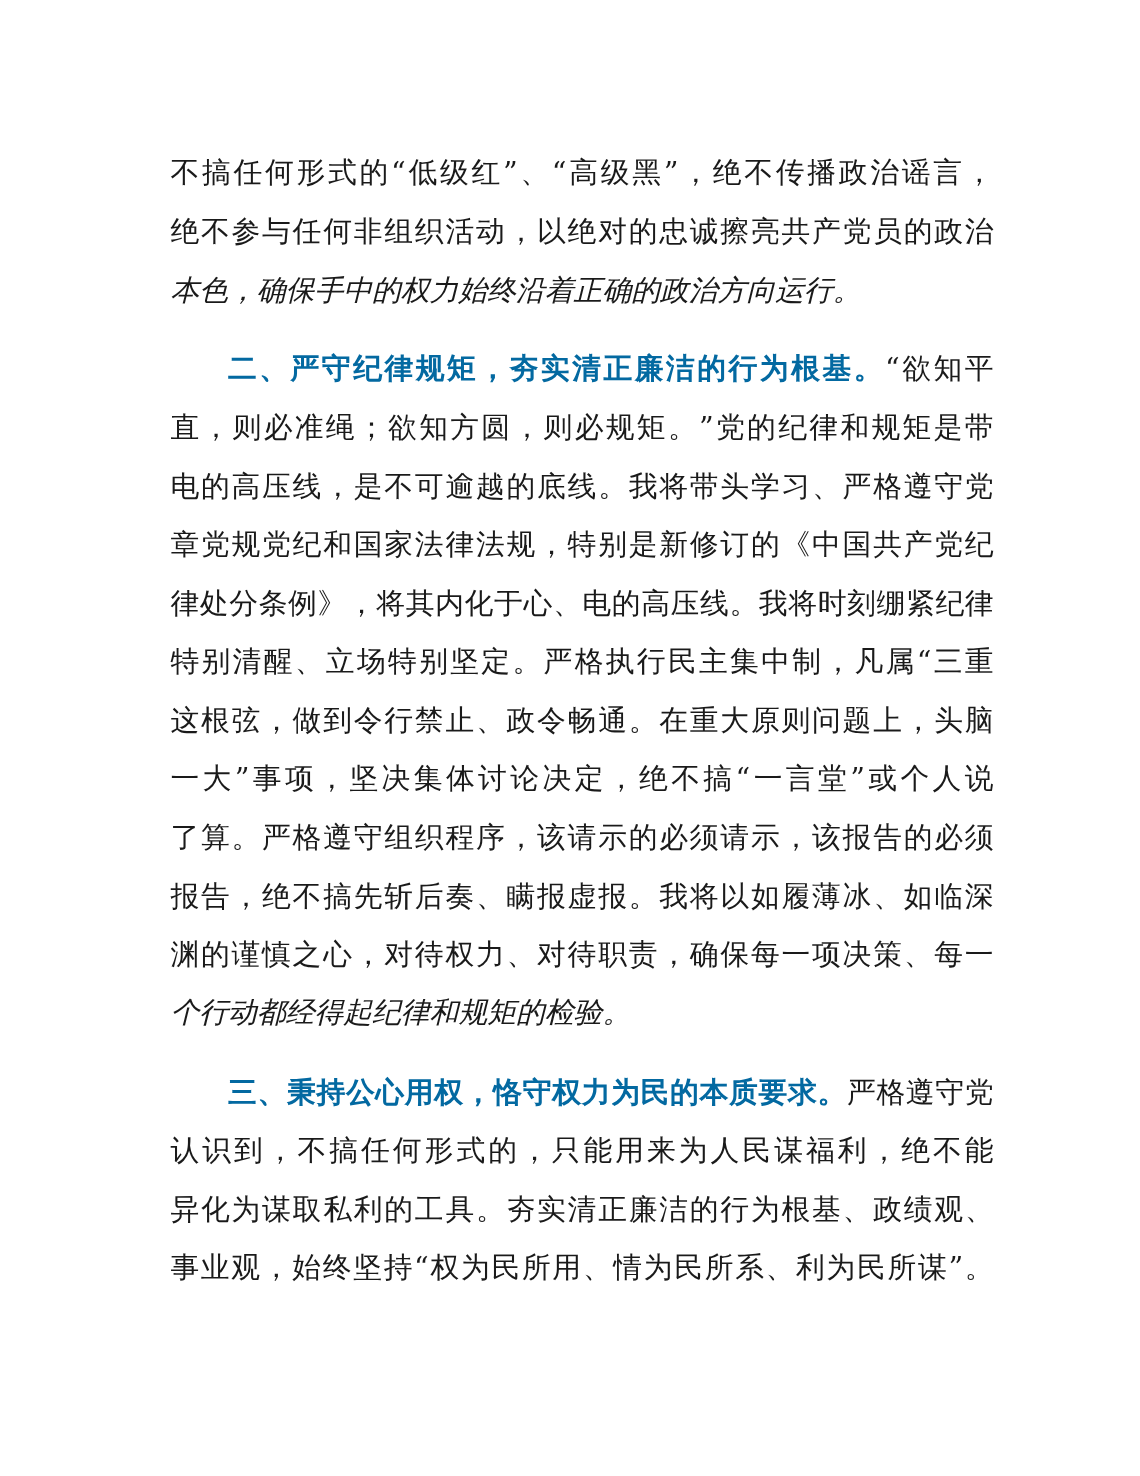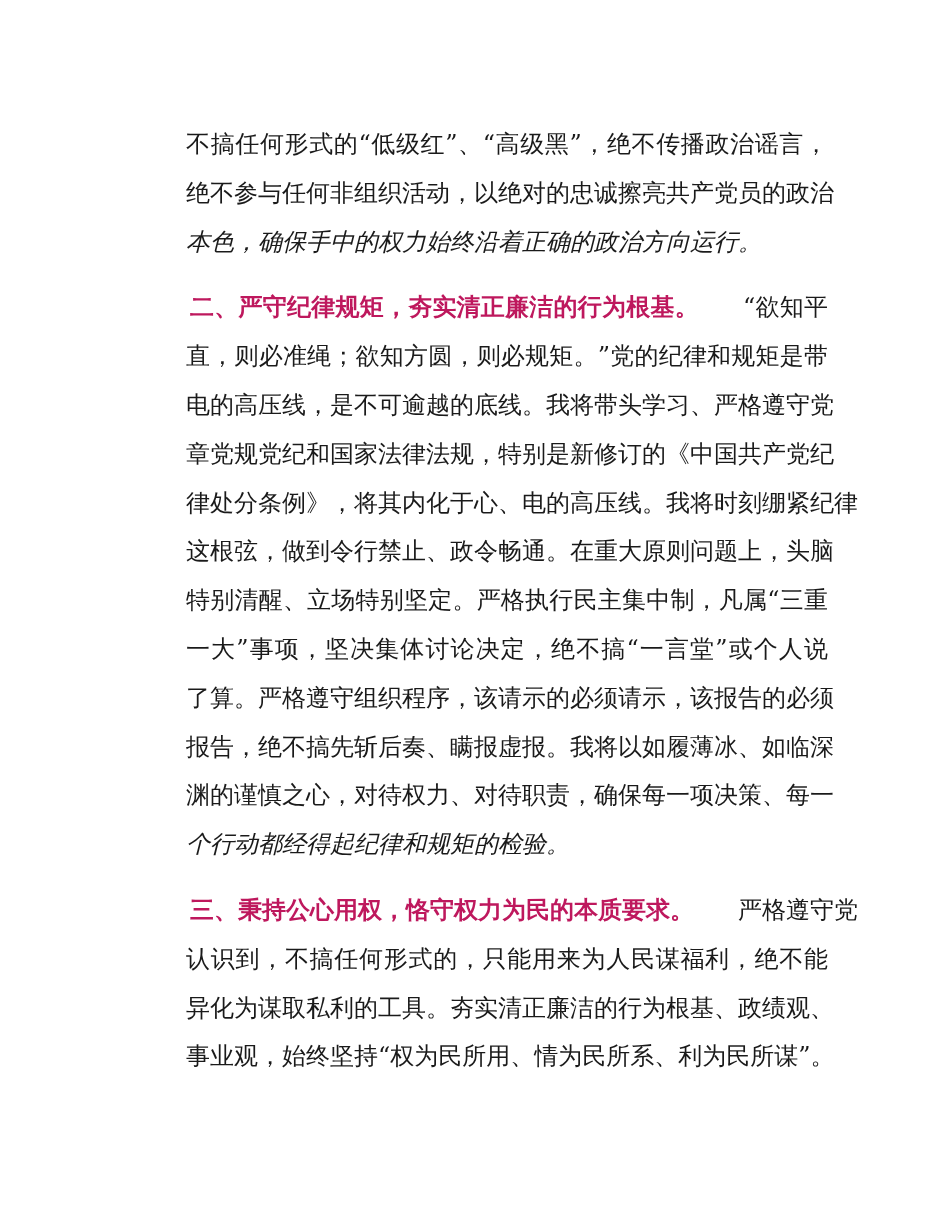--- a/index.html
+++ b/index.html
@@ -41,46 +41,45 @@
     .line.last {
       text-align-last: left;
       font-style: italic;
     }
     .line.indent {
       padding-left: 48px;
     }
     .heading {
       font-family: "DejaVu Sans", "Liberation Sans", sans-serif;
       font-weight: bold;
-      color: #be185d;
+      color: #0369a1;
     }
     .body-text {
       font-weight: normal;
-      margin-left: 44px;
     }
   </style>
 </head>
 <body>
 
 <div class="page">
 
   <div class="para">
     <span class="line body-text">不搞任何形式的“低级红”、“高级黑”，绝不传播政治谣言，</span>
     <span class="line body-text">绝不参与任何非组织活动，以绝对的忠诚擦亮共产党员的政治</span>
     <span class="line body-text last">本色，确保手中的权力始终沿着正确的政治方向运行。</span>
   </div>
 
   <div class="para">
     <span class="line indent" style="text-align-last: justify;"><span class="heading">二、严守纪律规矩，夯实清正廉洁的行为根基。</span><span class="body-text">“欲知平</span></span>
     <span class="line body-text">直，则必准绳；欲知方圆，则必规矩。”党的纪律和规矩是带</span>
     <span class="line body-text">电的高压线，是不可逾越的底线。我将带头学习、严格遵守党</span>
     <span class="line body-text">章党规党纪和国家法律法规，特别是新修订的《中国共产党纪</span>
     <span class="line body-text">律处分条例》，将其内化于心、电的高压线。我将时刻绷紧纪律</span>
+    <span class="line body-text">特别清醒、立场特别坚定。严格执行民主集中制，凡属“三重</span>
     <span class="line body-text">这根弦，做到令行禁止、政令畅通。在重大原则问题上，头脑</span>
-    <span class="line body-text">特别清醒、立场特别坚定。严格执行民主集中制，凡属“三重</span>
     <span class="line body-text">一大”事项，坚决集体讨论决定，绝不搞“一言堂”或个人说</span>
     <span class="line body-text">了算。严格遵守组织程序，该请示的必须请示，该报告的必须</span>
     <span class="line body-text">报告，绝不搞先斩后奏、瞒报虚报。我将以如履薄冰、如临深</span>
     <span class="line body-text">渊的谨慎之心，对待权力、对待职责，确保每一项决策、每一</span>
     <span class="line body-text last">个行动都经得起纪律和规矩的检验。</span>
   </div>
 
   <div class="para">
     <span class="line indent" style="text-align-last: justify;"><span class="heading">三、秉持公心用权，恪守权力为民的本质要求。</span><span class="body-text">严格遵守党</span></span>
     <span class="line body-text">认识到，不搞任何形式的，只能用来为人民谋福利，绝不能</span>

